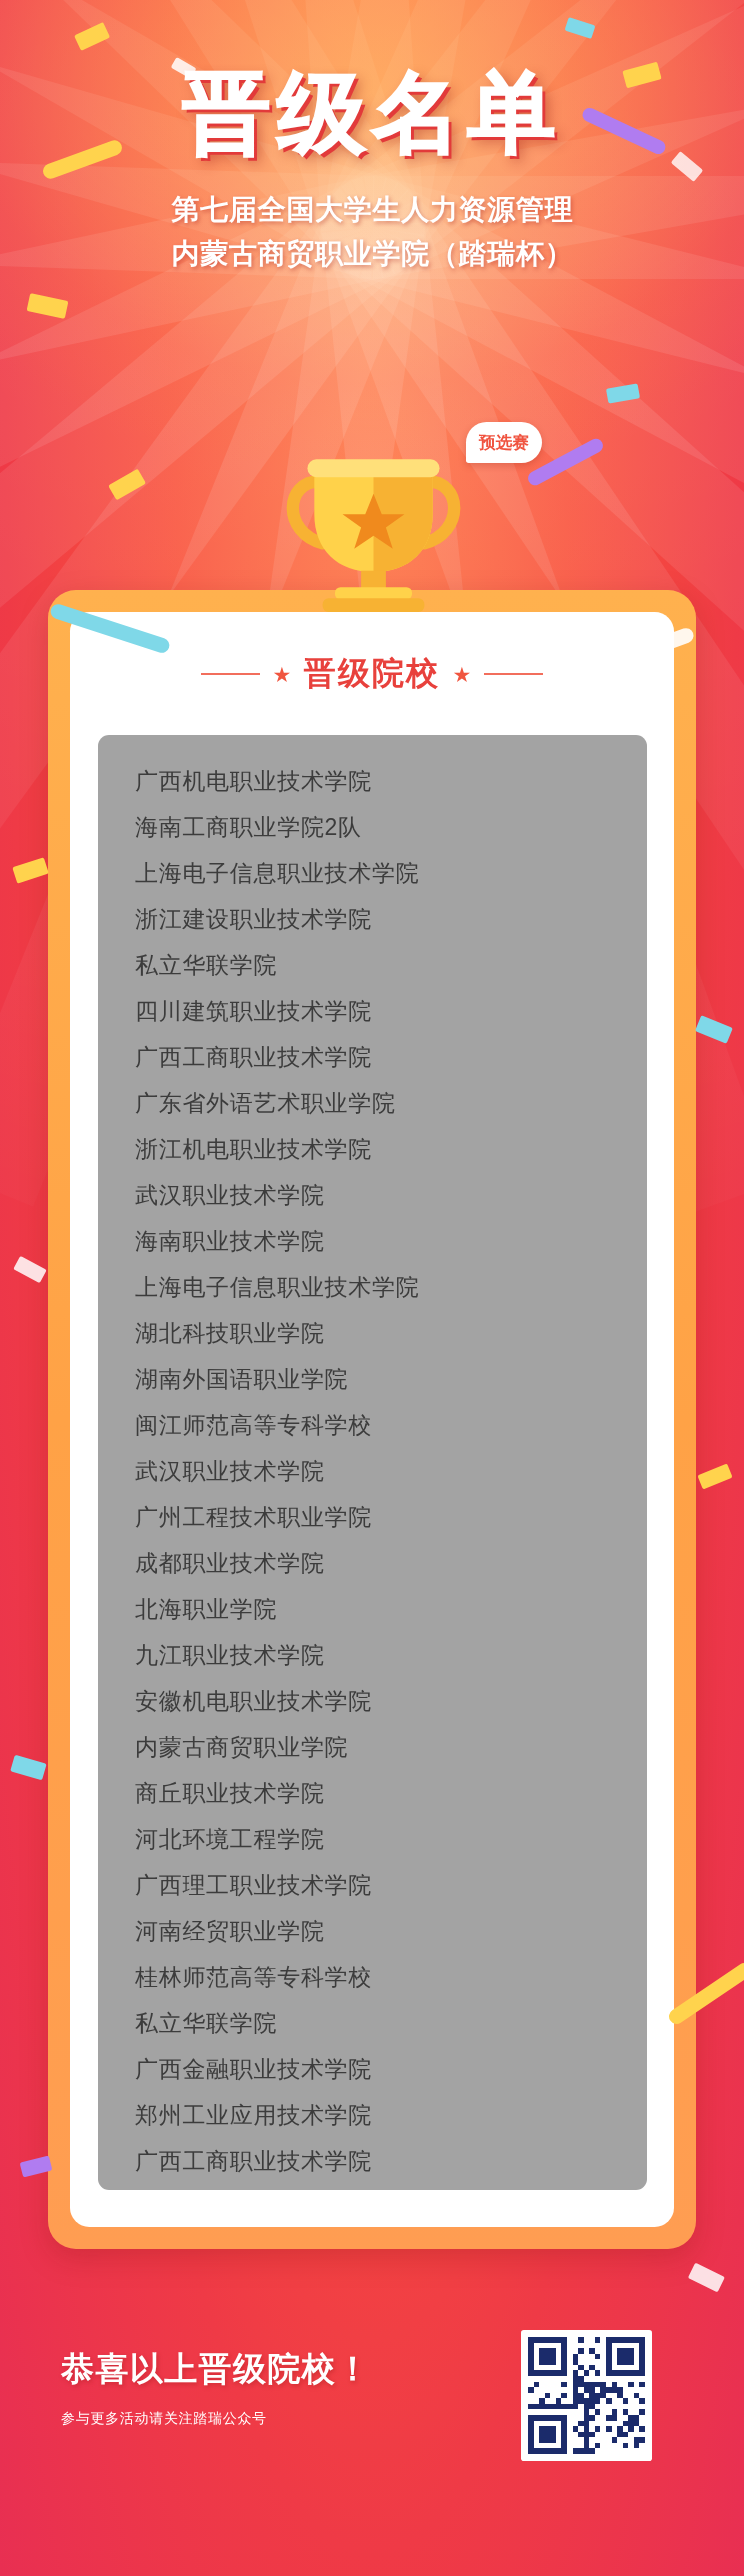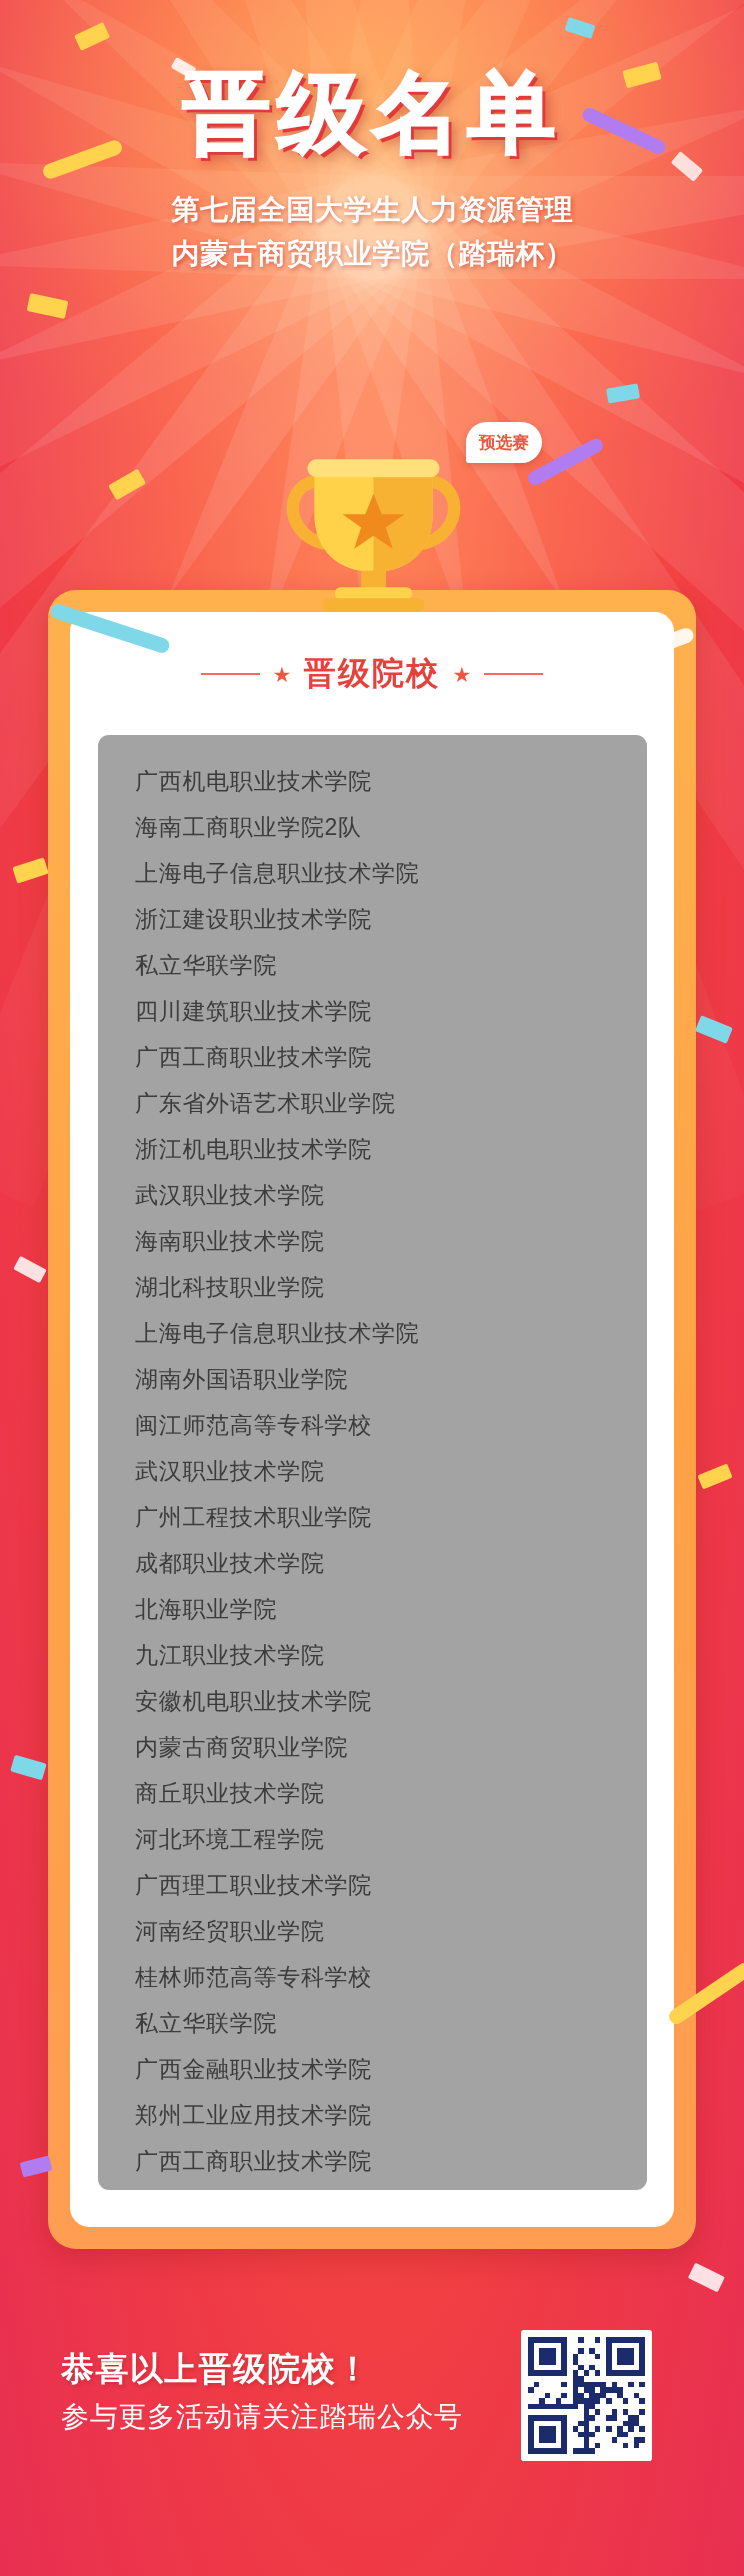--- a/index.html
+++ b/index.html
@@ -209,22 +209,22 @@
     width: 428px;
   }
   .footer-title {
     font-size: 33px;
     font-weight: bold;
     color: #ffffff;
     letter-spacing: 1.4px;
     text-shadow: 1.4px 2.1px 4.1px rgba(160,25,25,0.4);
   }
   .footer-sub {
-    margin-top: 6px;
-    font-size: 28px;
+    margin-top: 18px;
+    font-size: 14px;
     color: #ffffff;
     letter-spacing: 0.7px;
   }
   .qr-box {
     position: absolute;
     left: 521px;
     top: 33px;
     width: 131px;
     height: 131px;
     background: #ffffff;
@@ -344,22 +344,22 @@
         <div class="list-item">海南工商职业学院2队</div>
         <div class="list-item">上海电子信息职业技术学院</div>
         <div class="list-item">浙江建设职业技术学院</div>
         <div class="list-item">私立华联学院</div>
         <div class="list-item">四川建筑职业技术学院</div>
         <div class="list-item">广西工商职业技术学院</div>
         <div class="list-item">广东省外语艺术职业学院</div>
         <div class="list-item">浙江机电职业技术学院</div>
         <div class="list-item">武汉职业技术学院</div>
         <div class="list-item">海南职业技术学院</div>
+        <div class="list-item">上海电子信息职业技术学院</div>
         <div class="list-item">湖北科技职业学院</div>
-        <div class="list-item">上海电子信息职业技术学院</div>
         <div class="list-item">湖南外国语职业学院</div>
         <div class="list-item">闽江师范高等专科学校</div>
         <div class="list-item">武汉职业技术学院</div>
         <div class="list-item">广州工程技术职业学院</div>
         <div class="list-item">成都职业技术学院</div>
         <div class="list-item">北海职业学院</div>
         <div class="list-item">九江职业技术学院</div>
         <div class="list-item">安徽机电职业技术学院</div>
         <div class="list-item">内蒙古商贸职业学院</div>
         <div class="list-item">商丘职业技术学院</div>

